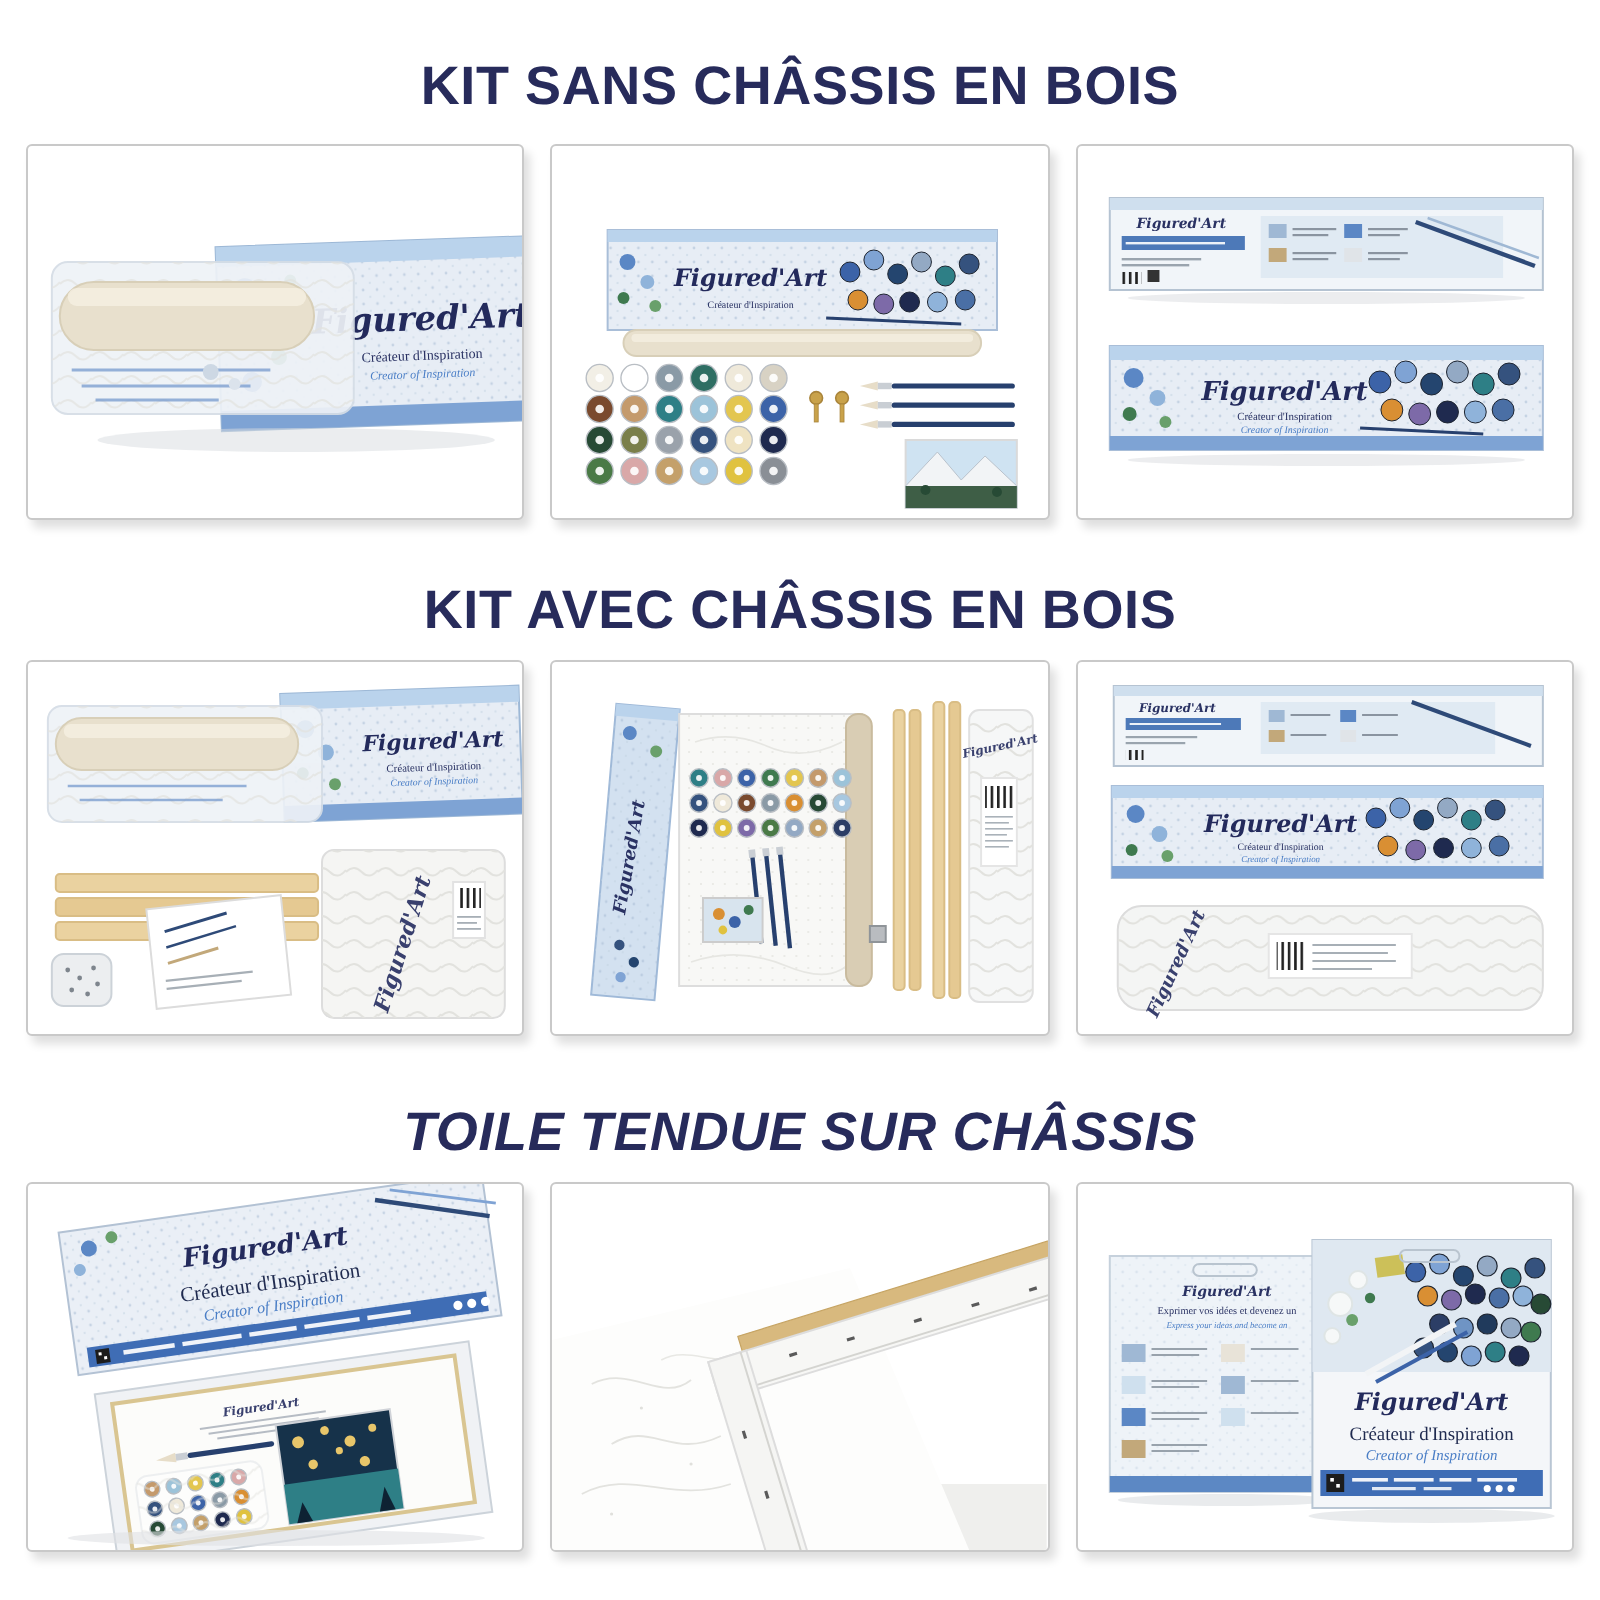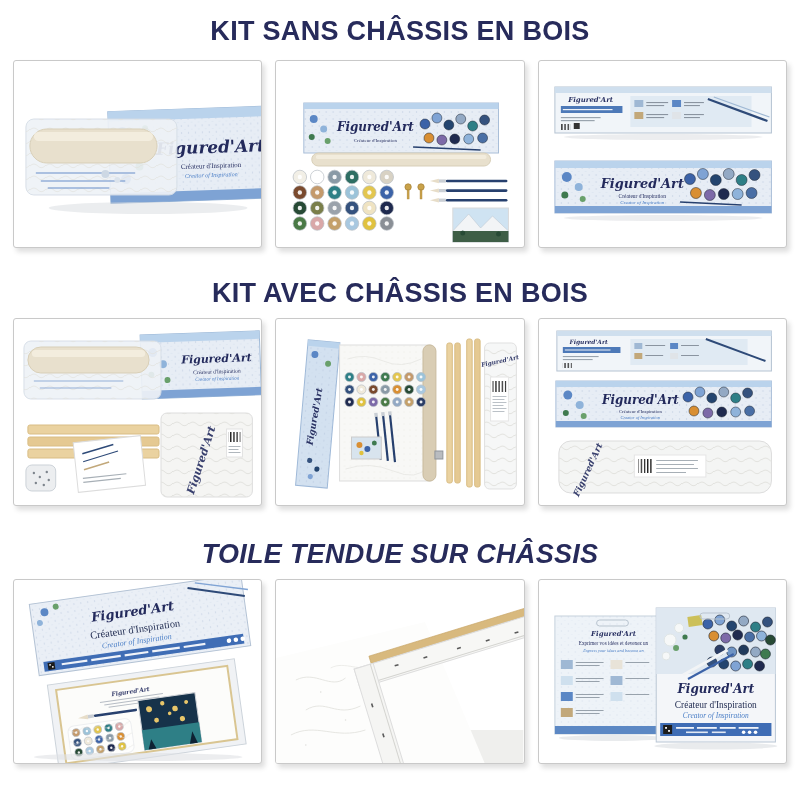--- a/index.html
+++ b/index.html
@@ -1,21 +1,21 @@
 <!DOCTYPE html>
 <html><head>
 <meta charset="utf-8">
 <style>
   html,body{margin:0;padding:0;background:#ffffff;}
   body{width:800px;height:800px;overflow:hidden;font-family:"Liberation Sans",sans-serif;}
   .section-title{
     text-align:center;color:#272b5b;font-weight:700;font-size:27px;
     letter-spacing:.3px;line-height:31px;font-family:"Liberation Sans",sans-serif;
   }
-  .t1{margin:16px 0 13px;}
+  .t1{margin:28px 0 13px;}
   .t2{margin:30px 0 9px;}
   .t3{margin:33px 0 9px;font-style:italic;}
   .tile-row{display:flex;gap:13px;padding:0 13px;}
   .tile{
     flex:1;margin:0;background:#fff;border:1px solid #c9c9c9;border-radius:3px;
     box-shadow:3px 4px 5px rgba(0,0,0,.13);overflow:hidden;
   }
   .h186{height:186px;} .h183{height:183px;}
   .tile svg{display:block;width:100%;height:100%;}
   .logo{font-family:"DejaVu Serif",serif;font-style:italic;font-weight:bold;}

